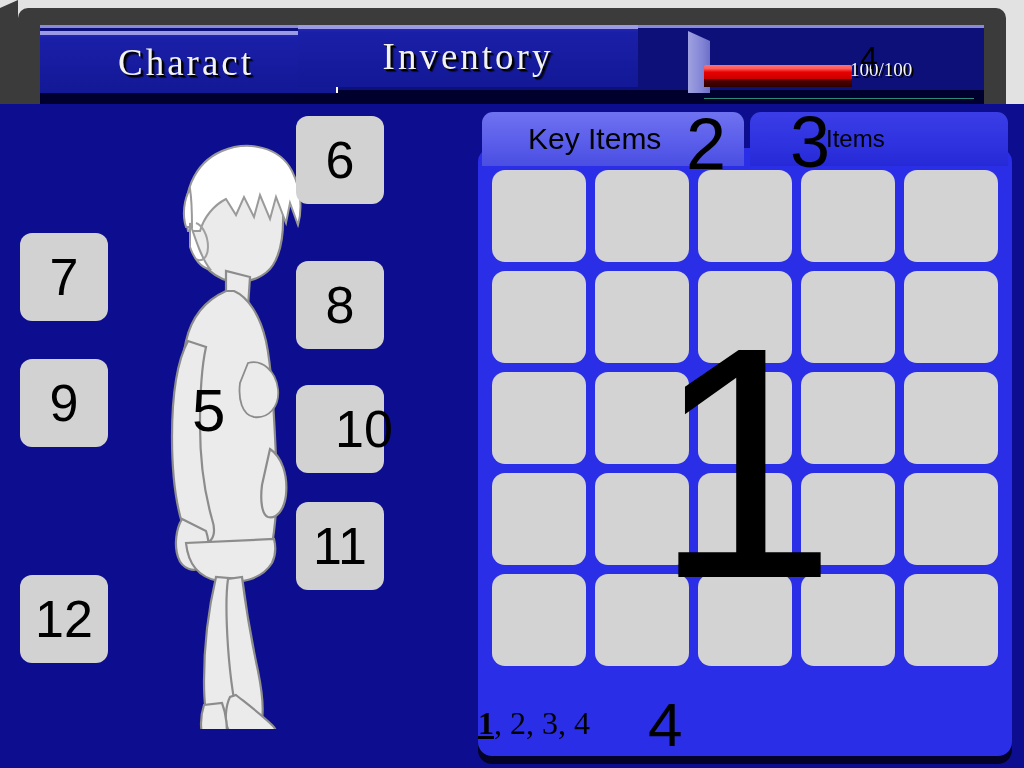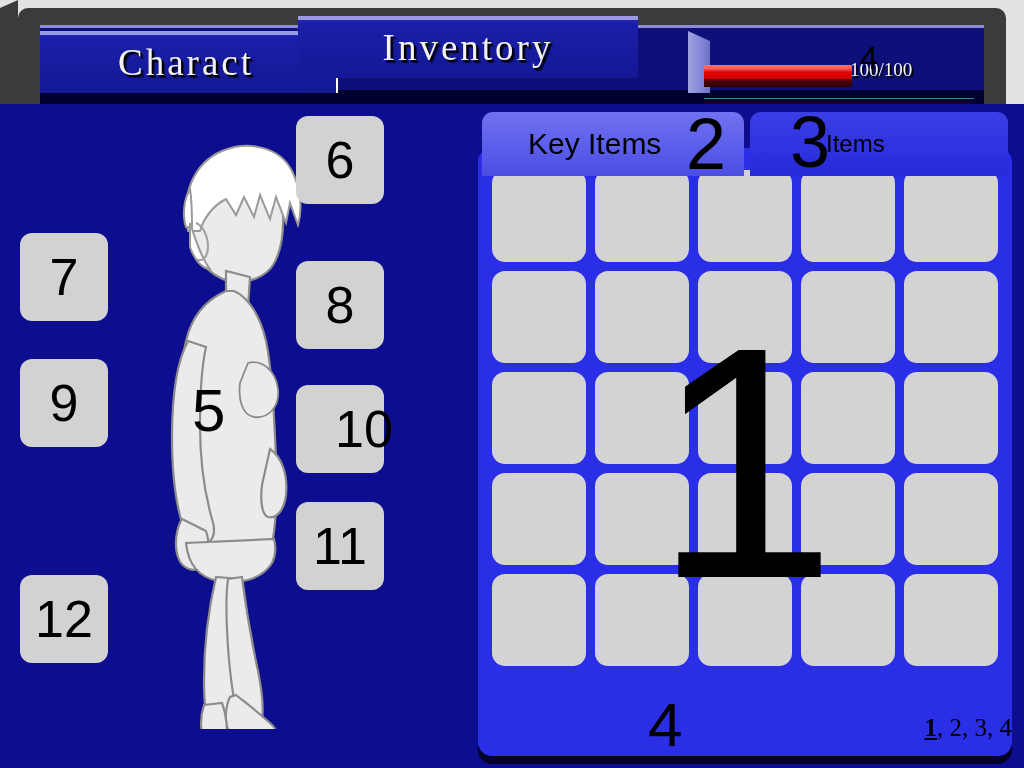--- a/index.html
+++ b/index.html
@@ -93,21 +93,21 @@
   
   #tab-character {
     left: 40px; top: 31px;
     width: 298px;
     border-right: 2px solid #ffffff;
   }
   #tab-character .tab-label { justify-content: flex-start; padding-left: 78px; }
 
   
   #tab-inventory {
-    left: 298px; top: 16px;
+    left: 298px; top: 25px;
     width: 340px;
   }
   #tab-inventory-bevel {
     position:absolute;
     left: 688px; top: 31px;
     width: 22px; height: 62px;
     background: linear-gradient(90deg,#9fa2e0 0%, #8486d6 60%, #6d70c8 100%);
     clip-path: polygon(0 0, 100% 16%, 100% 100%, 0 100%);
   }
   #tab-inventory-shadow {
@@ -206,21 +206,21 @@
   }
 
   
   #item-panel-wrap {
     position:absolute;
     left: 478px; top: 112px;
     width: 534px; height: 644px;
   }
   .item-tab {
     position:absolute;
-    top: 0; height: 64px;
+    top: 0; height: 54px;
     border-radius: 11px 11px 0 0;
     cursor:pointer;
     display:flex; align-items:center;
     z-index: 12;
   }
   #item-tab-key {
     left: 4px; width: 262px;
     background: linear-gradient(180deg,#6f72f0 0%, #5b5eea 55%, #4a4ee2 100%);
   }
   #item-tab-key .item-tab-label {
@@ -258,23 +258,23 @@
   }
   .item-slot {
     height: 92px;
     background:#d3d3d3;
     border-radius: 13px;
     cursor:pointer;
   }
   #pagination {
     position:absolute;
     left: 0; right: 0; bottom: 14px;
-    text-align:right;
+    text-align:left;
     font-family:"Liberation Serif", serif;
-    font-size: 25px;
+    font-size: 32px;
     color:#000;
     z-index: 15;
   }
   #pagination .page-num { cursor:pointer; }
   #pagination .page-current {
     font-weight: bold;
     text-decoration: underline;
   }
   
   #grid-callout-1 {

